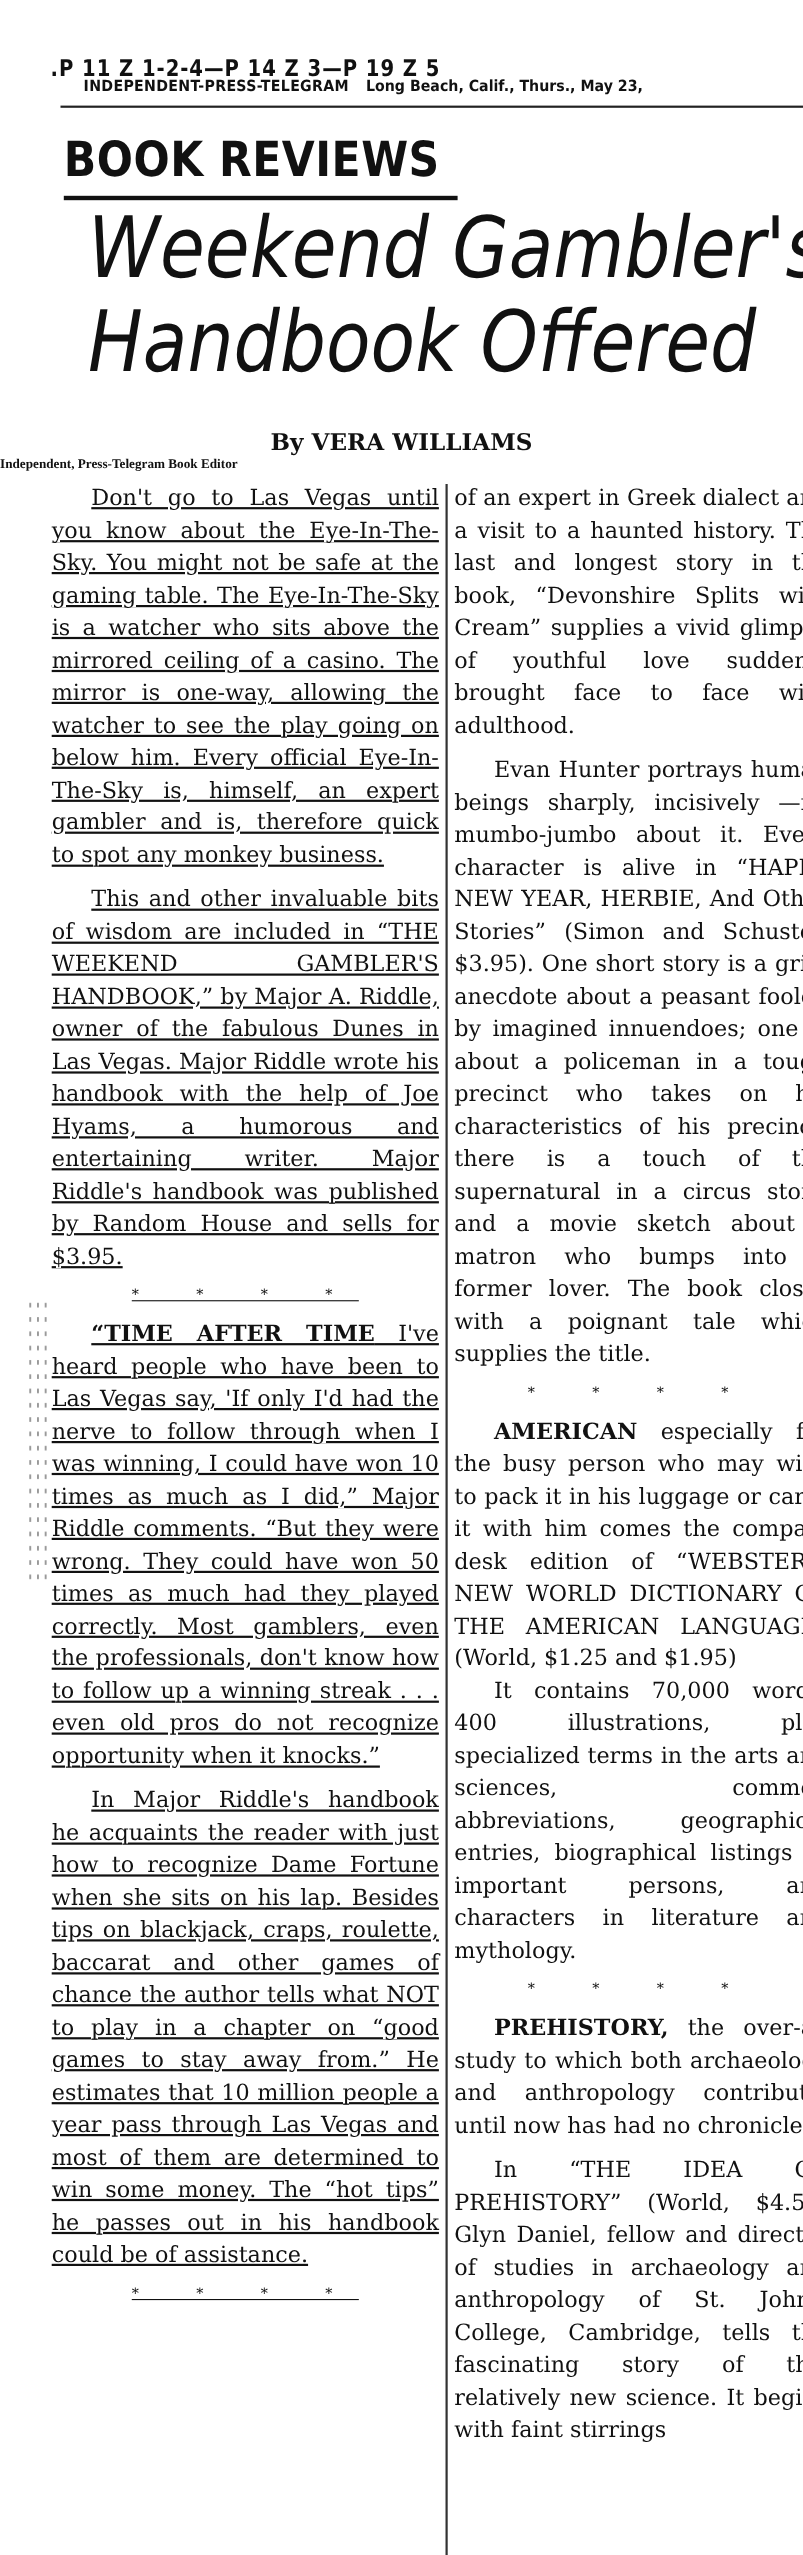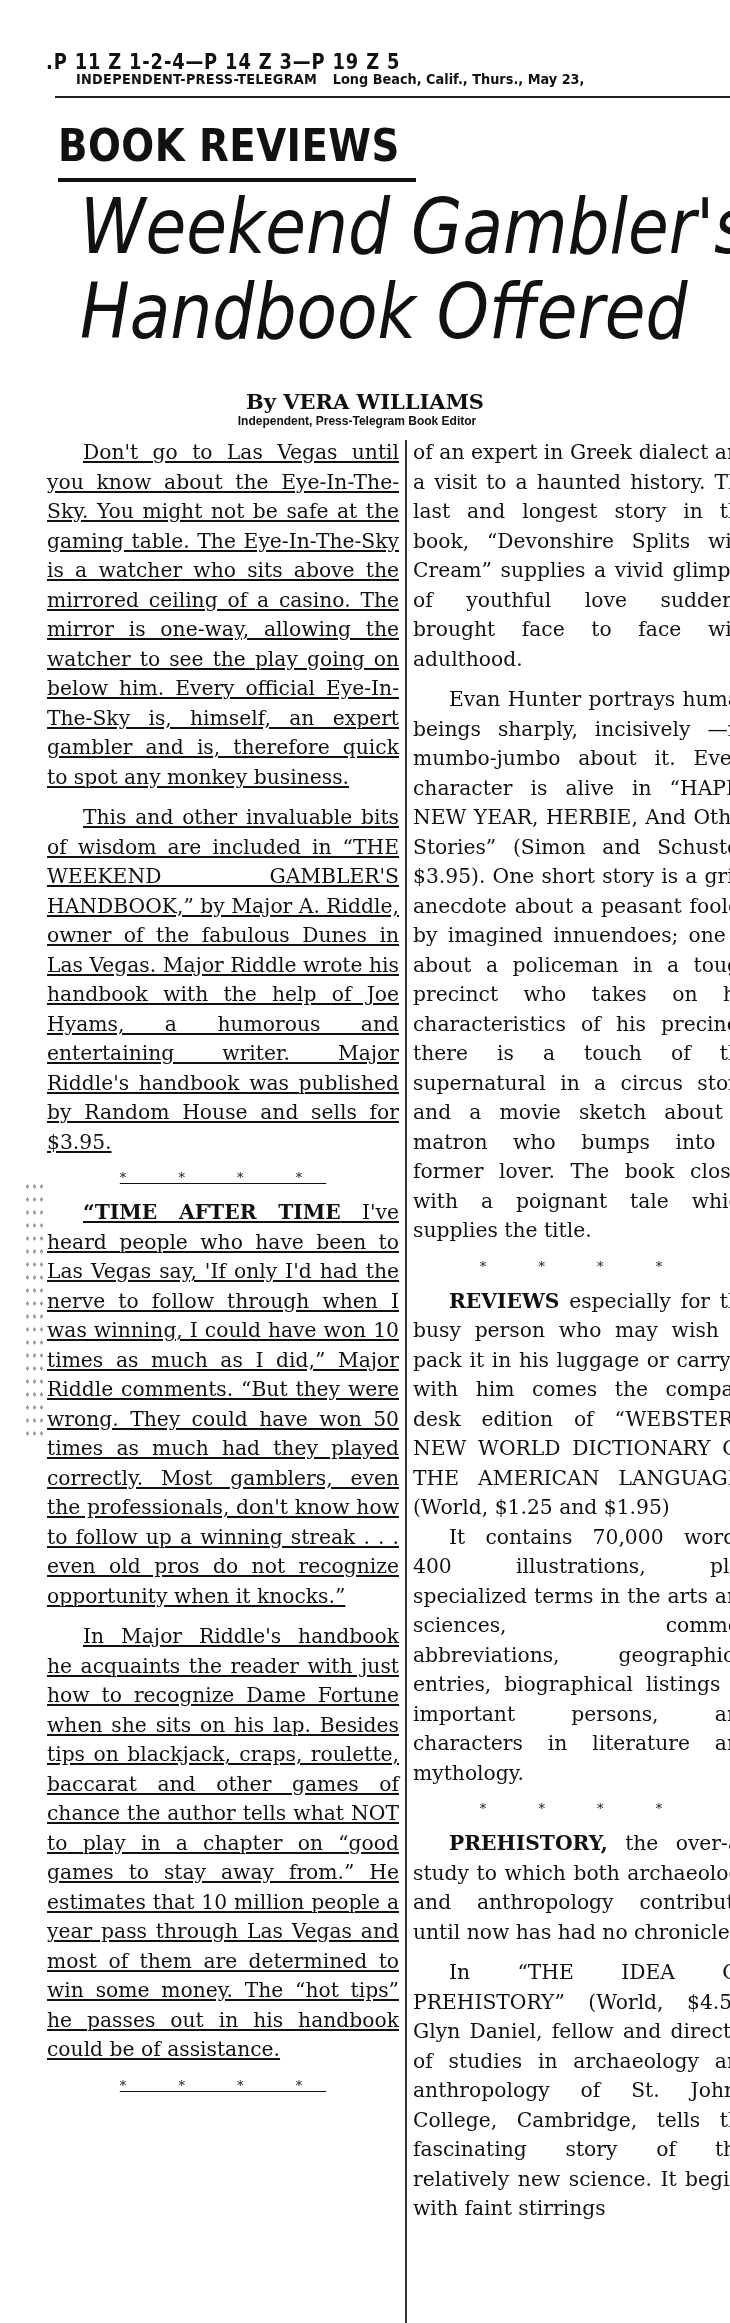--- a/index.html
+++ b/index.html
@@ -7,21 +7,21 @@
   .folio { position:absolute; left:46px; top:50px; font-family:"DejaVu Sans", sans-serif; font-weight:bold; font-size:21px; letter-spacing:1px; transform:scaleX(0.85); transform-origin:left; }
   .masthead { position:absolute; left:76px; top:71px; font-family:"DejaVu Sans", sans-serif; font-weight:bold; font-size:14px; white-space:nowrap; transform:scaleX(0.92); transform-origin:left; }
   .masthead .paper { letter-spacing:0.3px; }
   .masthead .dateline { margin-left:12px; }
   .rule-top { position:absolute; left:55px; right:0; top:96px; border-top:2px solid #222; }
   .section { position:absolute; left:58px; top:124px; font-family:"DejaVu Sans", sans-serif; font-weight:bold; font-size:44px; letter-spacing:0.5px; transform:scaleX(0.88); transform-origin:left; line-height:1; }
   .section-rule { position:absolute; left:58px; top:178px; width:358px; border-top:4px solid #111; }
   .headline { position:absolute; left:80px; font-family:"DejaVu Sans", sans-serif; font-style:italic; font-size:77px; line-height:1; white-space:nowrap; transform:scaleX(0.86); transform-origin:left; }
   .h1 { top:188px; } .h2 { top:273px; }
   .byline { position:absolute; left:0; width:730px; top:389px; text-align:center; font-weight:bold; font-size:21px; }
-  .byline-sub { position:absolute; left:0; width:714px; top:414px; text-align:center; font-family:Liberation Sans, sans-serif; font-weight:bold; font-size:12px; }
+  .byline-sub { position:absolute; left:0; width:714px; top:414px; font-family:Liberation Serif, serif; font-weight:bold; font-size:12px; }
   .col { position:absolute; top:438px; font-size:20.3px; line-height:29.5px; text-align:justify; }
   .col-left { left:47px; width:352px;text-decoration:underline; }
   .col-right { left:413px; width:340px; }
   .col p { margin:0; text-indent:36px; }
   .col p.gap { margin-top:11px; }
   .stars { text-align:center; font-size:13px; letter-spacing:24px; line-height:29px; margin:6px 0 6px 0; text-indent:0 !important; }
   .lead { font-weight:bold; }
   .col-divider { position:absolute; left:405px; top:440px; height:1883px; border-left:2px solid #333; }
   .specks { position:absolute; left:24px; top:1180px; width:20px; height:260px; background-image:radial-gradient(#555 1px, transparent 1.3px); background-size:7px 13px; opacity:0.6; }
 </style>
@@ -53,18 +53,18 @@
   <div class="stars">* * * *</div>
 </div>
 
 <div class="col-divider"></div>
 <div class="specks"></div>
 
 <div class="col col-right">
   <p style="text-indent:0">of an expert in Greek dialect and a visit to a haunted history. The last and longest story in the book, “Devonshire Splits with Cream” supplies a vivid glimpse of youthful love suddenly brought face to face with adulthood.</p>
   <p class="gap">Evan Hunter portrays human beings sharply, incisively —no mumbo-jumbo about it. Every character is alive in “HAPPY NEW YEAR, HERBIE, And Other Stories” (Simon and Schuster, $3.95). One short story is a grim anecdote about a peasant fooled by imagined innuendoes; one is about a policeman in a tough precinct who takes on his characteristics of his precinct; there is a touch of the supernatural in a circus story, and a movie sketch about a matron who bumps into a former lover. The book closes with a poignant tale which supplies the title.</p>
   <div class="stars">* * * *</div>
-  <p><span class="lead">REVIEWS</span><span> especially for the busy person who may wish to pack it in his luggage or carry it with him comes the compact desk edition of “WEBSTER'S NEW WORLD DICTIONARY OF THE AMERICAN LANGUAGE” (World, $1.25 and $1.95)</span></p>
+  <p><span class="lead">AMERICAN</span><span> especially for the busy person who may wish to pack it in his luggage or carry it with him comes the compact desk edition of “WEBSTER'S NEW WORLD DICTIONARY OF THE AMERICAN LANGUAGE” (World, $1.25 and $1.95)</span></p>
   <p>It contains 70,000 words, 400 illustrations, plus specialized terms in the arts and sciences, common abbreviations, geographical entries, biographical listings of important persons, and characters in literature and mythology.</p>
   <div class="stars">* * * *</div>
   <p><span class="lead">PREHISTORY,</span><span> the over-all study to which both archaeology and anthropology contribute, until now has had no chronicler.</span></p>
   <p class="gap">In “THE IDEA OF PREHISTORY” (World, $4.50) Glyn Daniel, fellow and director of studies in archaeology and anthropology of St. John's College, Cambridge, tells the fascinating story of this relatively new science. It begins with faint stirrings</p>
 </div>
 
 </body></html>

